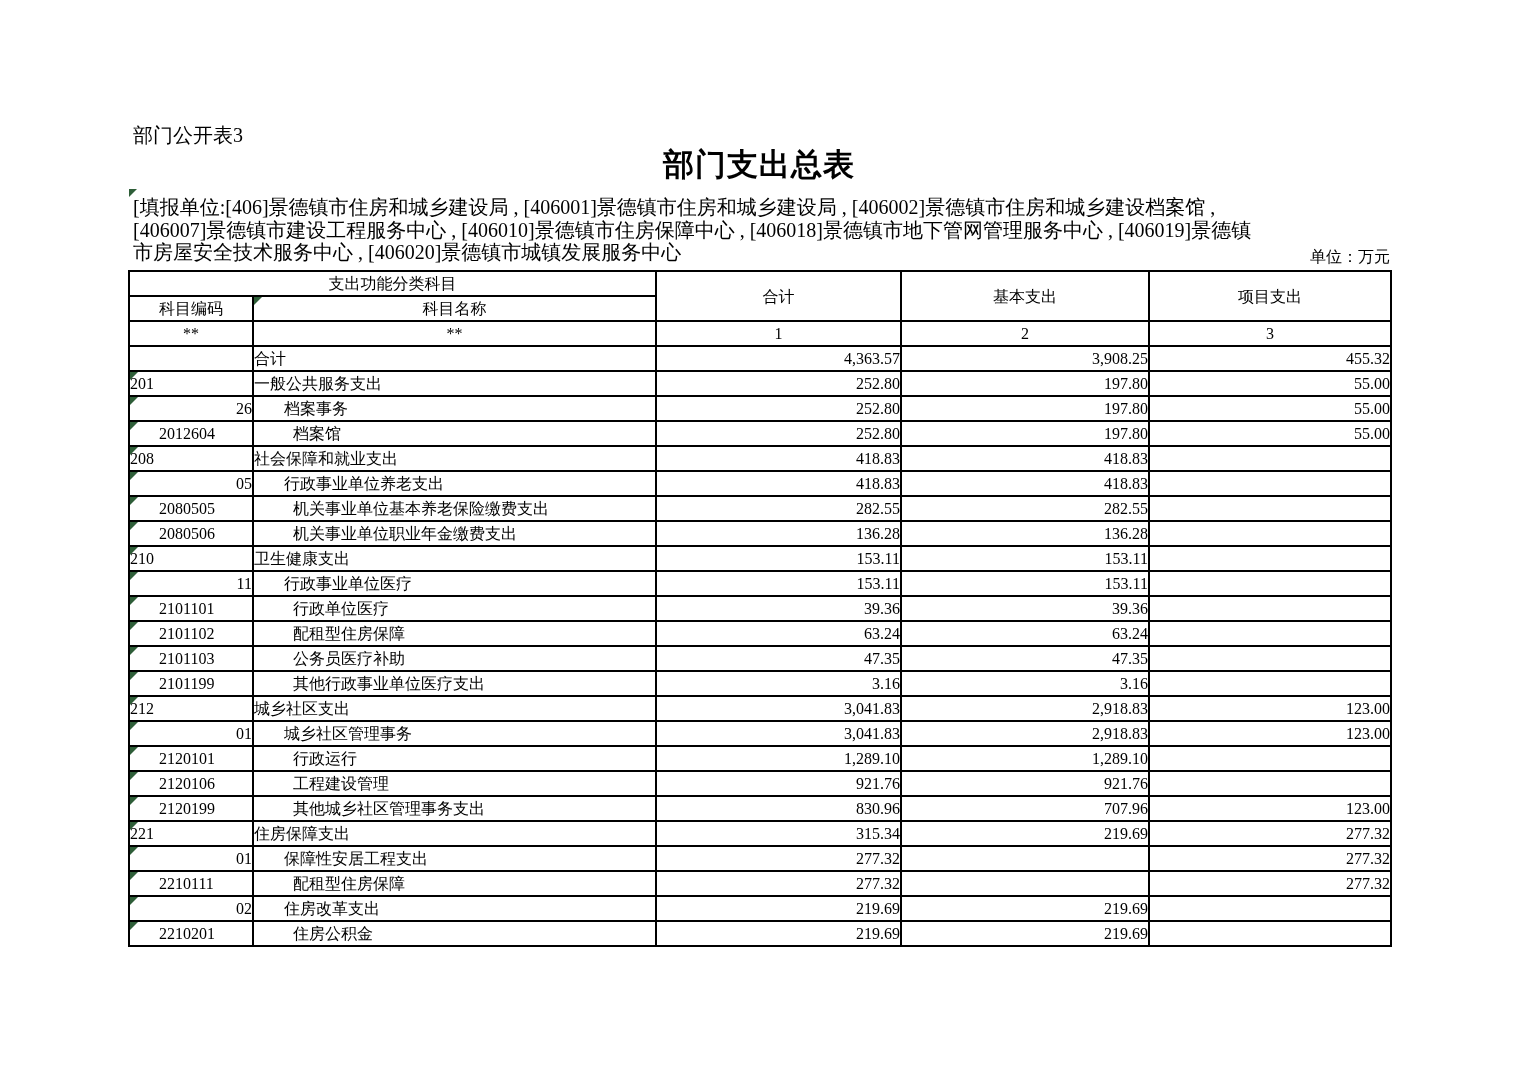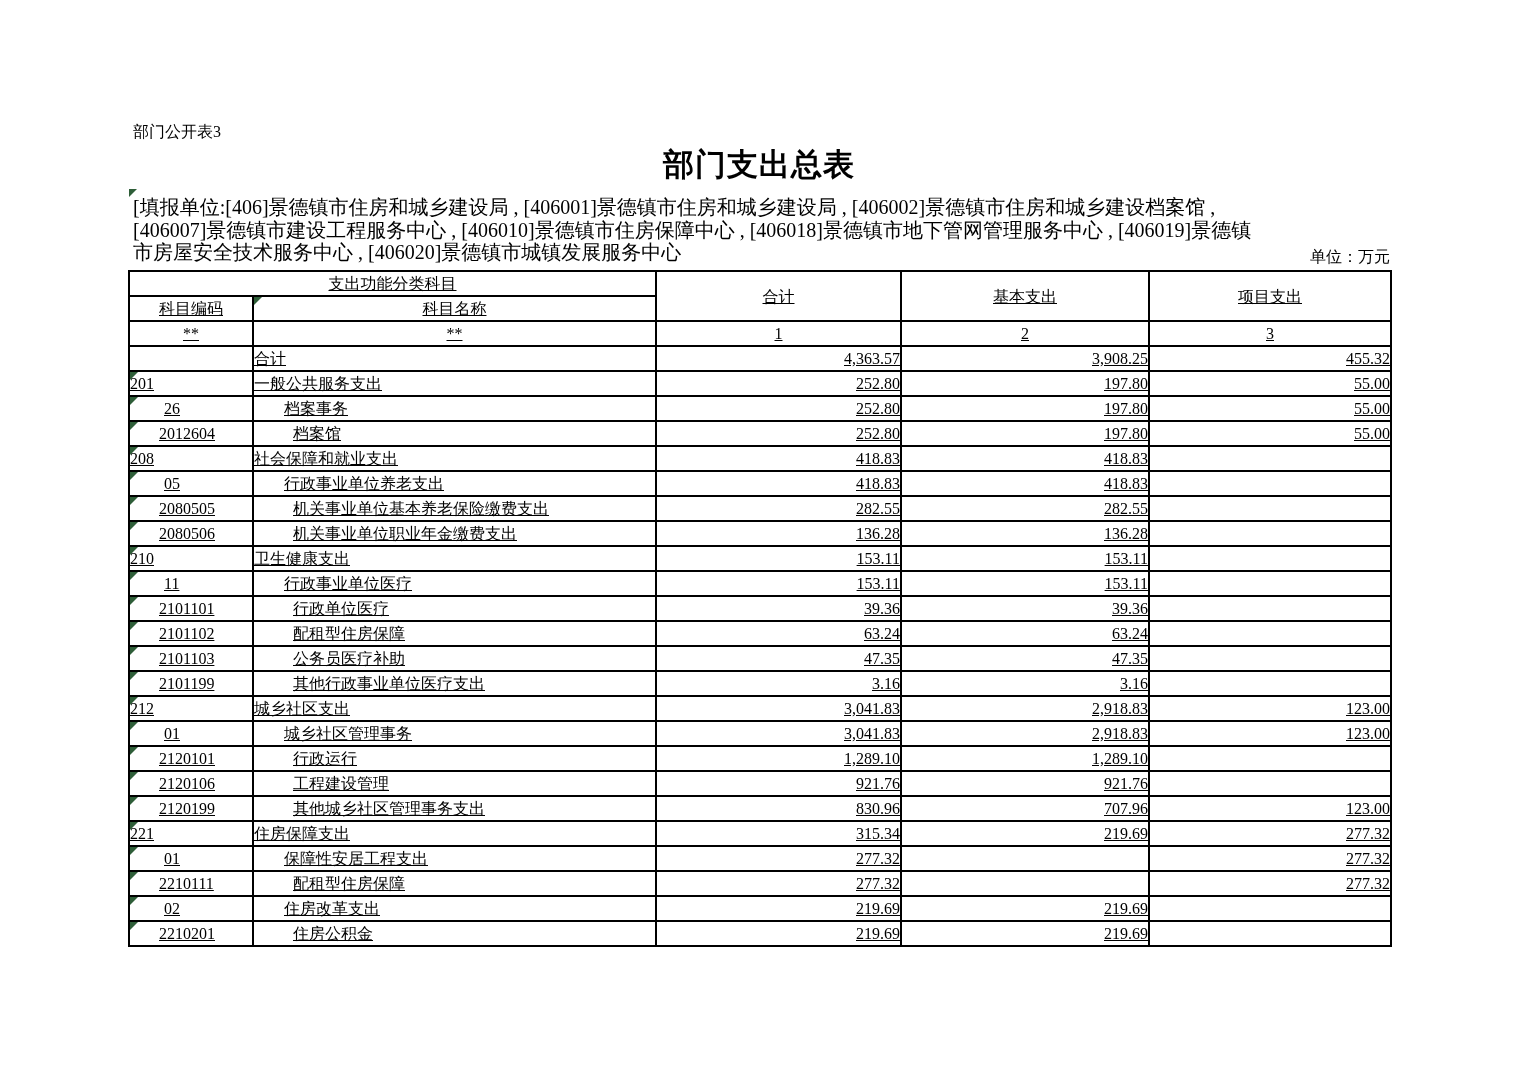--- a/index.html
+++ b/index.html
@@ -8,21 +8,21 @@
     position: relative;
     width: 1520px;
     height: 1074px;
     background: #ffffff;
     color: #000000;
     font-family: "Liberation Serif", "DejaVu Serif", serif;
   }
   .doc-label {
     position: absolute;
     left: 133px; top: 122px;
-    font-size: 16px;
+    font-size: 20px;
   }
   .title {
     position: absolute;
     left: 128px; top: 144px;
     width: 1262px;
     text-align: center;
     font-size: 31px;
     font-weight: bold;
     letter-spacing: 1px;
   }
@@ -47,38 +47,37 @@
     width: 300px;
     text-align: right;
     font-size: 16px;
   }
   table.budget {
     position: absolute;
     left: 128px; top: 270px;
     width: 1262px;
     border-collapse: collapse;
     table-layout: fixed;
-    text-decoration: underline;
   }
   table.budget th, table.budget td {
     position: relative;
     border: 2px solid #000000;
     padding: 0;
     height: 23px;
     line-height: 23px;
     font-size: 16px;
     font-weight: normal;
     white-space: nowrap;
     overflow: hidden;
     vertical-align: middle;
   }
   table.budget th { text-align: center; }
   td.center { text-align: center; }
   td.code { text-align: left; padding-left: 3px; }
-  td.code.ind1 { padding-left: 34px; }
+  td.code.ind1 { padding-left: 34px; text-align: right; }
   td.code.ind2 { padding-left: 29px; }
   td.name { text-align: left; padding-left: 4px; }
   td.name.nind1 { padding-left: 30px; }
   td.name.nind2 { padding-left: 39px; }
   td.num { text-align: right; padding-right: 4px; }
   .tri {
     position: absolute;
     left: 0; top: 0;
     width: 0; height: 0;
     border-top: 8px solid #2e5e38;

